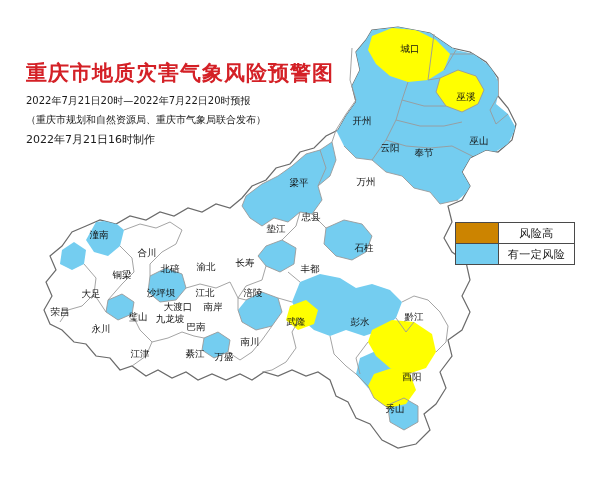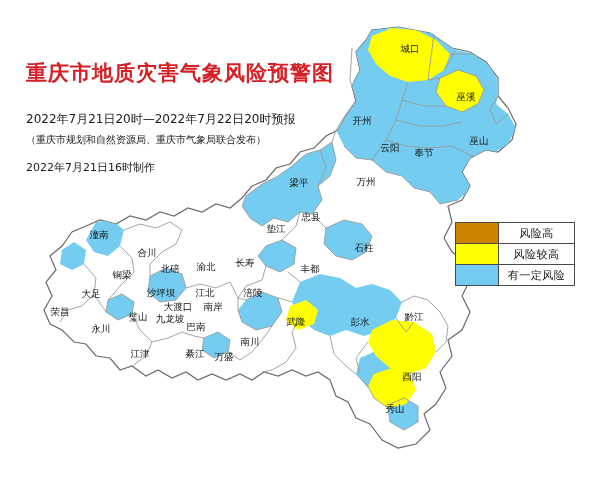--- a/index.html
+++ b/index.html
@@ -12,24 +12,24 @@
   }
   #map-root{position:absolute;left:0;top:0;width:600px;height:481px;}
 
   
   .title-block{position:absolute;left:26px;top:59px;width:330px;}
   .main-title{
     color:#d42026;font-size:21px;font-weight:bold;letter-spacing:1px;
     font-family:"DejaVu Sans", sans-serif;white-space:nowrap;
   }
   .sub-line{
-    color:#1a1a1a;font-size:12px;margin-top:24px;white-space:nowrap;
+    color:#1a1a1a;font-size:10px;margin-top:7px;white-space:nowrap;
   }
   .sub-line2{color:#1a1a1a;font-size:10px;margin-top:5px;white-space:nowrap;}
-  .sub-line3{color:#1a1a1a;font-size:11px;margin-top:13px;white-space:nowrap;}
+  .sub-line3{color:#1a1a1a;font-size:11px;margin-top:5px;white-space:nowrap;}
 
   
   .legend{
     position:absolute;left:455px;top:222px;width:118px;
     border:1px solid #4a4a4a;background:#ffffff;
   }
   .legend-row{display:flex;align-items:stretch;height:20px;border-bottom:1px solid #4a4a4a;}
   .legend-row:last-child{border-bottom:none;}
   .legend-swatch{width:42px;border-right:1px solid #4a4a4a;}
   .legend-label{
@@ -199,22 +199,18 @@
     <div class="sub-line2">（重庆市规划和自然资源局、重庆市气象局联合发布）</div>
     <div class="sub-line3">2022年7月21日16时制作</div>
   </div>
 
   <div class="legend">
     <div class="legend-row">
       <div class="legend-swatch" style="background: rgb(204, 132, 0);"></div>
       <div class="legend-label">风险高</div>
     </div>
     <div class="legend-row">
-      <div class="legend-swatch" style="background: rgb(255, 255, 0);"></div>
-      <div class="legend-label">风险较高</div>
-    </div>
-    <div class="legend-row">
       <div class="legend-swatch" style="background: rgb(116, 205, 240);"></div>
       <div class="legend-label">有一定风险</div>
     </div>
   </div>
 
 </div>
 
 </body></html>

